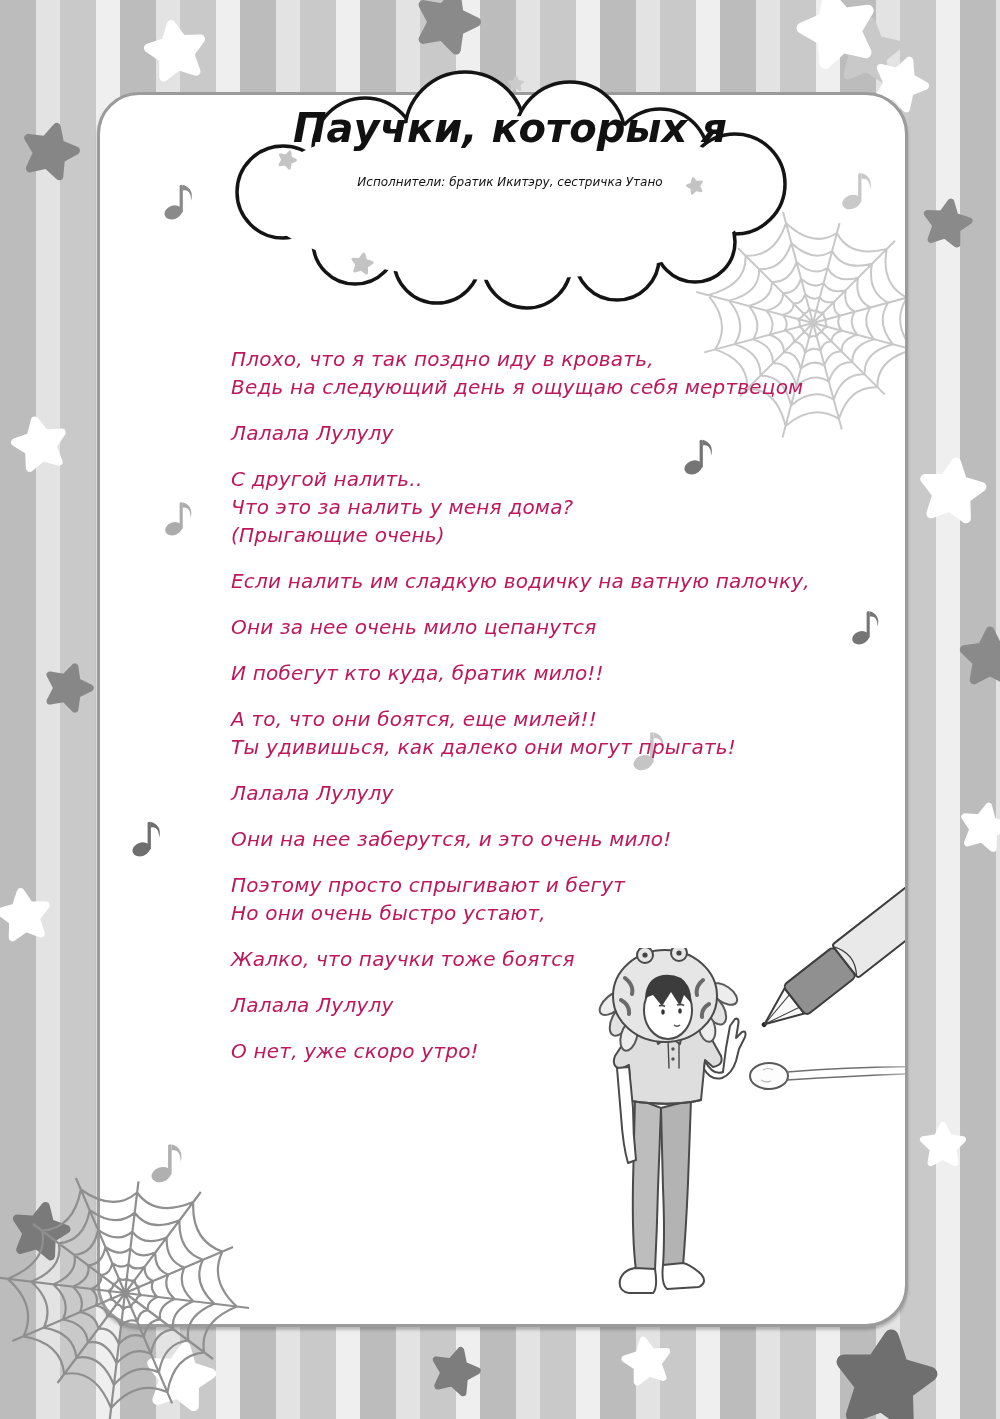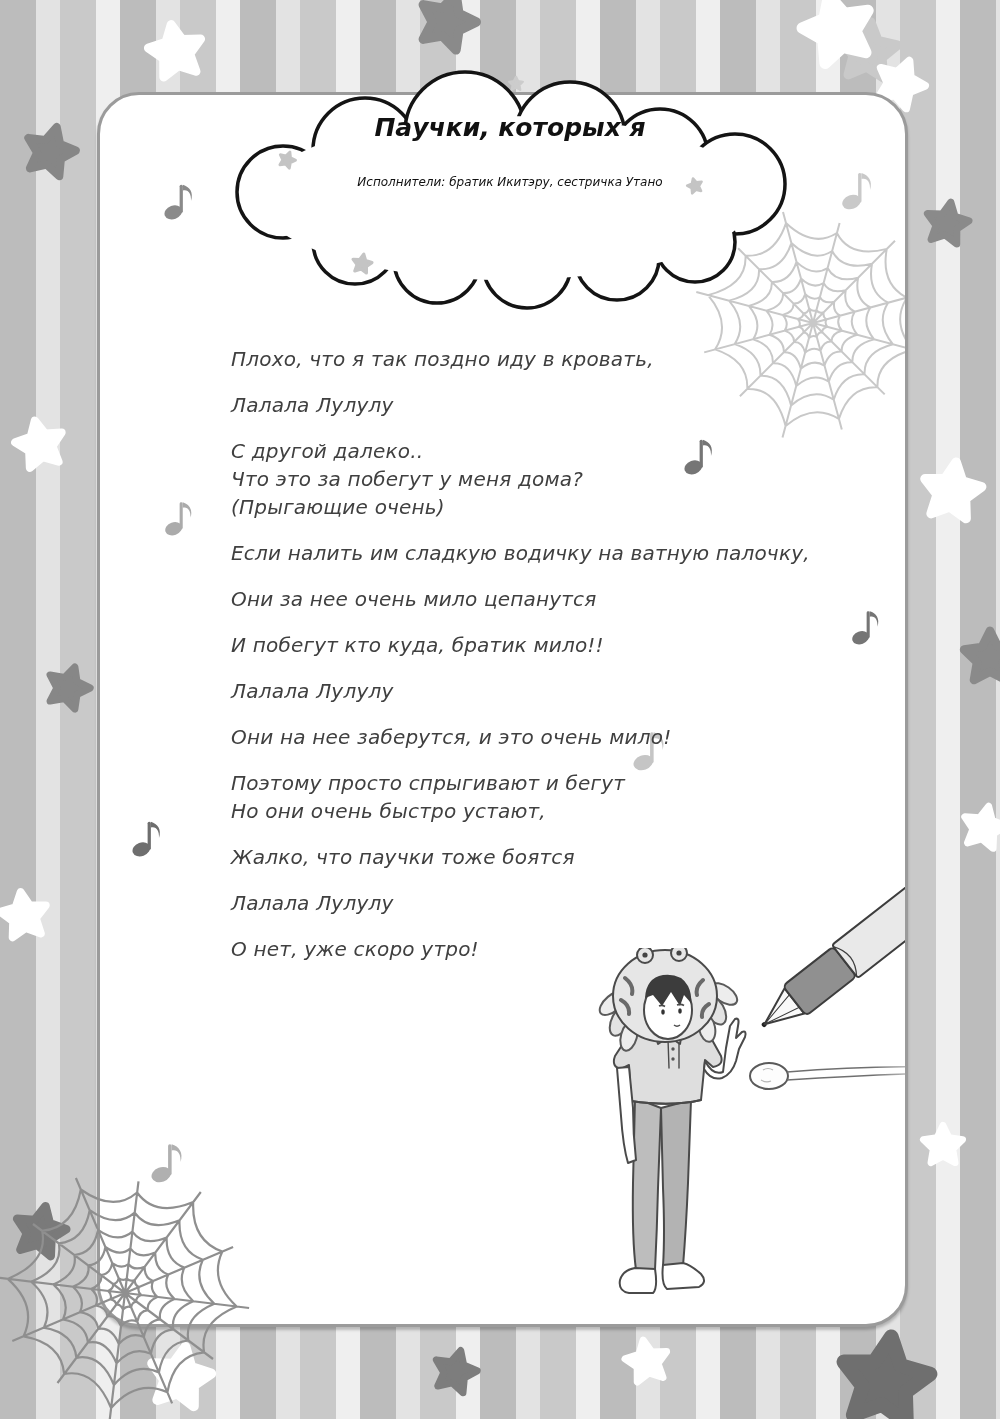--- a/index.html
+++ b/index.html
@@ -6,26 +6,26 @@
   .page{position:relative;width:1000px;height:1419px;overflow:hidden;
     background:repeating-linear-gradient(90deg,#bcbcbc 0 36px,#e3e3e3 36px 60px,#c9c9c9 60px 96px,#efefef 96px 120px);
     font-family:"DejaVu Sans",sans-serif;color:#1c1c1c}
   .star,.note,.deco,.web{position:absolute}
   .star use{fill:currentColor;stroke:currentColor}
   .note use{fill:currentColor}
   .card{position:absolute;left:97px;top:92px;width:811px;height:1235px;box-sizing:border-box;
     background:#fff;border:3px solid #9b9b9b;border-radius:42px;overflow:hidden;
     box-shadow:0 3px 3px rgba(0,0,0,.22)}
   .lyrics{position:absolute;left:131px;top:250px;width:640px;font-style:italic;
-    font-size:20px;line-height:28px;letter-spacing:.2px;color:#404040}
+    font-size:20px;line-height:28px;letter-spacing:.2px;color:#be185d}
   .stanza{margin:0 0 18px 0}
   .cloud-wrap{position:absolute;left:215px;top:62px;width:590px;height:252px}
   .cloud-svg{position:absolute;left:0;top:0;overflow:visible}
   .cloud-text{position:absolute;left:0;top:46px;width:100%;text-align:center;color:#111}
-  .title{font-size:25px;line-height:40px;font-weight:700;font-style:italic}
+  .title{font-size:40px;line-height:40px;font-weight:700;font-style:italic}
   .performers{margin-top:27px;font-size:12px;font-style:italic}
   .hidden-defs{position:absolute;width:0;height:0;overflow:hidden}
 </style>
 </head>
 <body>
 
 <svg class="hidden-defs" aria-hidden="true">
   <defs>
     <symbol id="sym-star" viewBox="-70 -70 140 140">
       <path d="M0,-50 L14.7,-20.2 L47.6,-15.5 L23.8,7.7 L29.4,40.5 L0,25 L-29.4,40.5 L-23.8,7.7 L-47.6,-15.5 L-14.7,-20.2 Z" stroke-width="16" stroke-linejoin="round"></path>
@@ -125,37 +125,42 @@
     <svg class="note" style="left:31px;top:720px;width:34px;height:42px;color:#6e6e6e">
         <use href="#sym-note"></use>
       </svg>
     <svg class="note" style="left:50px;top:1042px;width:37px;height:46px;color:#b0b0b0">
         <use href="#sym-note"></use>
       </svg>
 
     <div class="lyrics">
       <div class="stanza">
         <div>Плохо, что я так поздно иду в кровать,</div>
+        <div>Ведь на следующий день я ощущаю себя мертвецом</div>
       </div>
       <div class="stanza">
         <div>Лалала Лулулу</div>
       </div>
       <div class="stanza">
-        <div>С другой далеко..</div>
-        <div>Что это за побегут у меня дома?</div>
+        <div>С другой налить..</div>
+        <div>Что это за налить у меня дома?</div>
         <div>(Прыгающие очень)</div>
       </div>
       <div class="stanza">
         <div>Если налить им сладкую водичку на ватную палочку,</div>
       </div>
       <div class="stanza">
         <div>Они за нее очень мило цепанутся</div>
       </div>
       <div class="stanza">
         <div>И побегут кто куда, братик мило!!</div>
+      </div>
+      <div class="stanza">
+        <div>А то, что они боятся, еще милей!!</div>
+        <div>Ты удивишься, как далеко они могут прыгать!</div>
       </div>
       <div class="stanza">
         <div>Лалала Лулулу</div>
       </div>
       <div class="stanza">
         <div>Они на нее заберутся, и это очень мило!</div>
       </div>
       <div class="stanza">
         <div>Поэтому просто спрыгивают и бегут</div>
         <div>Но они очень быстро устают,</div>

